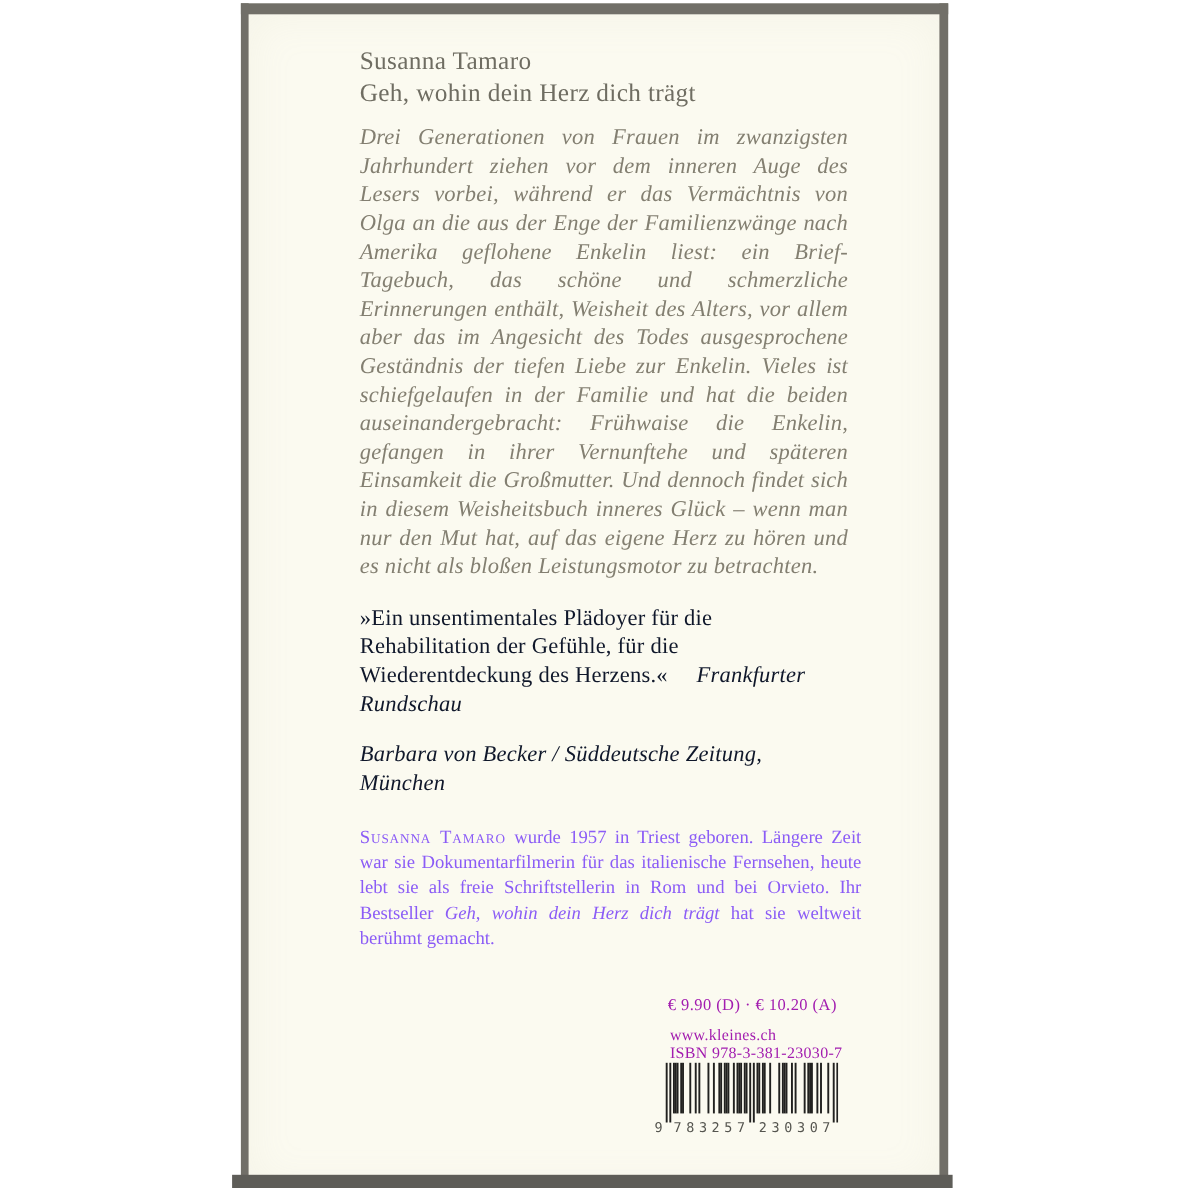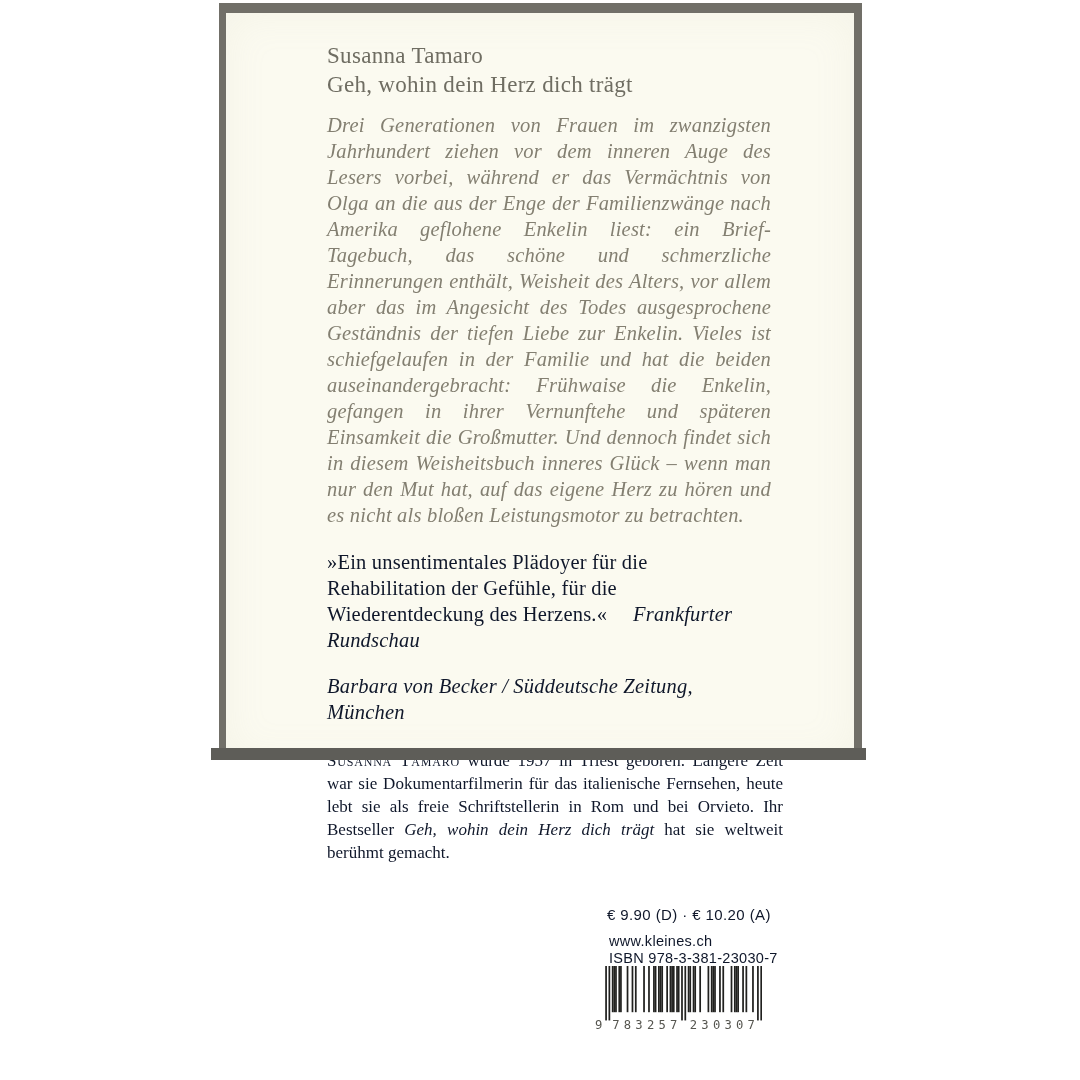--- a/index.html
+++ b/index.html
@@ -9,21 +9,21 @@
     height: 1080px;
     background: #ffffff;
     overflow: hidden;
     font-family: "Liberation Serif", serif;
   }
   .book {
     position: absolute;
     left: 219px;
     top: 3px;
     width: 643px;
-    height: 757px;
+    height: 1077px;
     box-sizing: border-box;
     background: #fbfaf0;
     border-top: 10px solid #716f68;
     border-left: 7px solid #716f68;
     border-right: 8px solid #716f68;
     box-shadow: inset 0 0 40px rgba(200,195,170,0.12);
   }
   .bottom-edge {
     position: absolute;
     left: -15px;
@@ -69,31 +69,31 @@
   .quote-source-block {
     font-style: italic;
     display: block;
   }
   .bio {
     margin-top: 24px;
     width: 456px;
     font-size: 17px;
     line-height: 23px;
     text-align: justify;
-    color: #0f172a;
+    color: #8b5cf6;
   }
   .bio-name {
     font-variant: small-caps;
     letter-spacing: 0.8px;
   }
   .bio-title-italic { font-style: italic; }
   .bottom-block {
     position: absolute;
-    font-family: Liberation Sans, sans-serif;
-    color: #0f172a;
+    font-family: Liberation Serif, serif;
+    color: #a21caf;
   }
   .price   { left: 381px; top: 893px; font-size: 15px; letter-spacing: 0.4px; }
   .website { left: 383px; top: 920px; font-size: 14.5px; letter-spacing: 0.3px; }
   .isbn    { left: 383px; top: 937px; font-size: 14.5px; letter-spacing: 0.3px; }
   .barcode-wrap {
     position: absolute;
     left: 366px;
     top: 953px;
     width: 170px;
     height: 66px;

